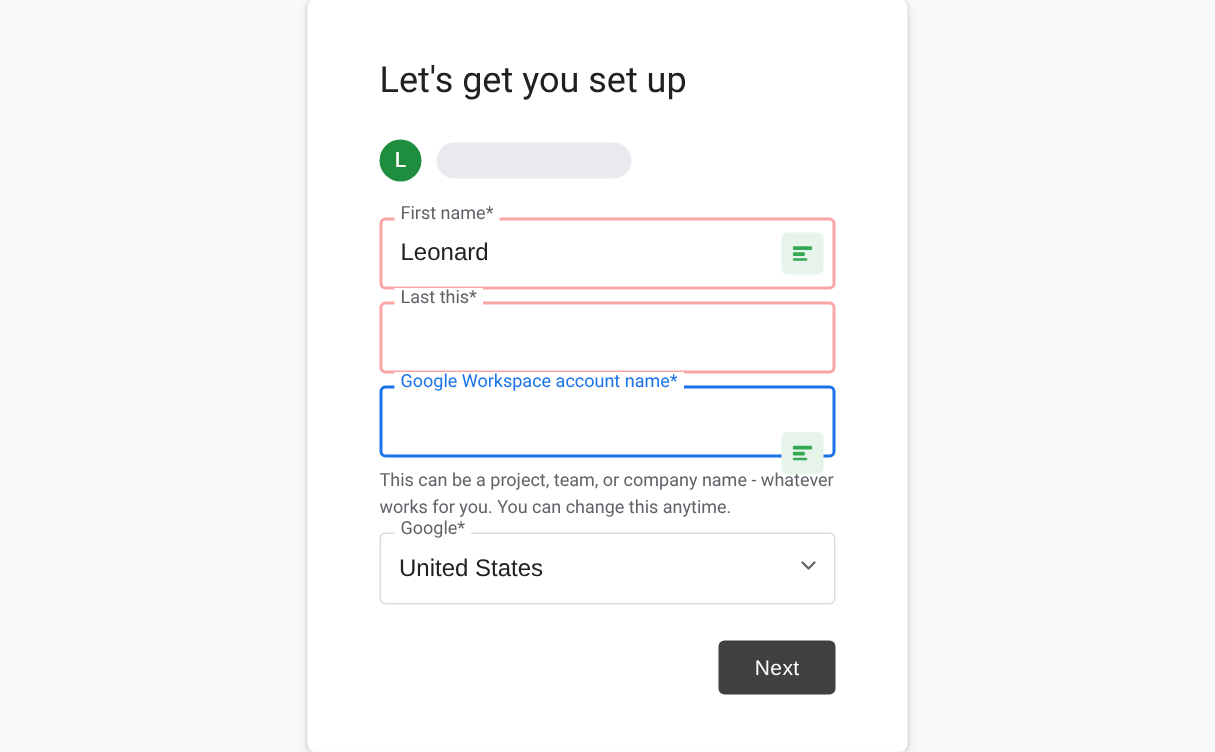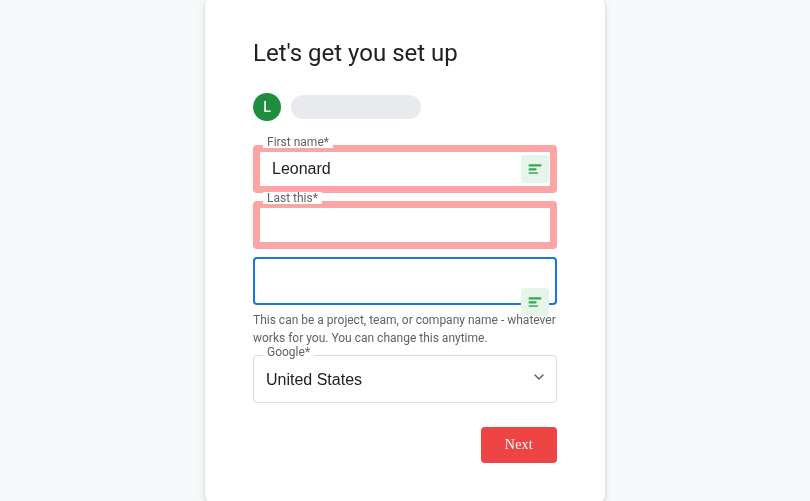--- a/index.html
+++ b/index.html
@@ -82,21 +82,21 @@
       z-index: 1;
     }
 
     .form-group label.blue {
       color: #1a73e8;
     }
 
     .form-input {
       width: 100%;
       height: 48px;
-      border: 7px solid #fca5a5;
+      border: 2px solid #fca5a5;
       border-radius: 4px;
       padding: 12px 40px 12px 12px;
       font-size: 16px;
       color: #202124;
       outline: none;
       background: #fff;
       appearance: none;
     }
 
     .form-input.active-border {
@@ -159,30 +159,29 @@
       color: #5f6368;
     }
 
     .button-row {
       display: flex;
       justify-content: flex-end;
       margin-top: 24px;
     }
 
     .next-button {
-      background: #ef4444;
+      background: #404040;
       color: #fff;
       border: none;
       border-radius: 4px;
       padding: 10px 24px;
       font-size: 14px;
       font-weight: 500;
       cursor: pointer;
       letter-spacing: 0.25px;
-      font-family: Liberation Serif, serif;
     }
   </style>
 </head>
 <body>
 
 <div class="card">
   <h1 class="page-title">Let's get you set up</h1>
 
   <div class="account-row">
     <div class="avatar">L</div>
@@ -200,20 +199,21 @@
       </svg>
     </button>
   </div>
 
   <div class="form-group">
     <label>Last this*</label>
     <input type="text" class="form-input" style="">
   </div>
 
   <div class="form-group">
+    <label class="blue">Google Workspace account name*</label>
     <input type="text" class="form-input active-border" style="">
     <button class="input-icon-btn" title="Autofill">
       <svg viewBox="0 0 20 20" fill="none">
         <rect x="2" y="4" width="16" height="3" rx="1" fill="#34a853"></rect>
         <rect x="2" y="9" width="10" height="3" rx="1" fill="#34a853"></rect>
         <rect x="2" y="14" width="12" height="2" rx="1" fill="#34a853"></rect>
       </svg>
     </button>
     <p class="helper-text">This can be a project, team, or company name - whatever works for you. You can change this anytime.</p>
   </div>

